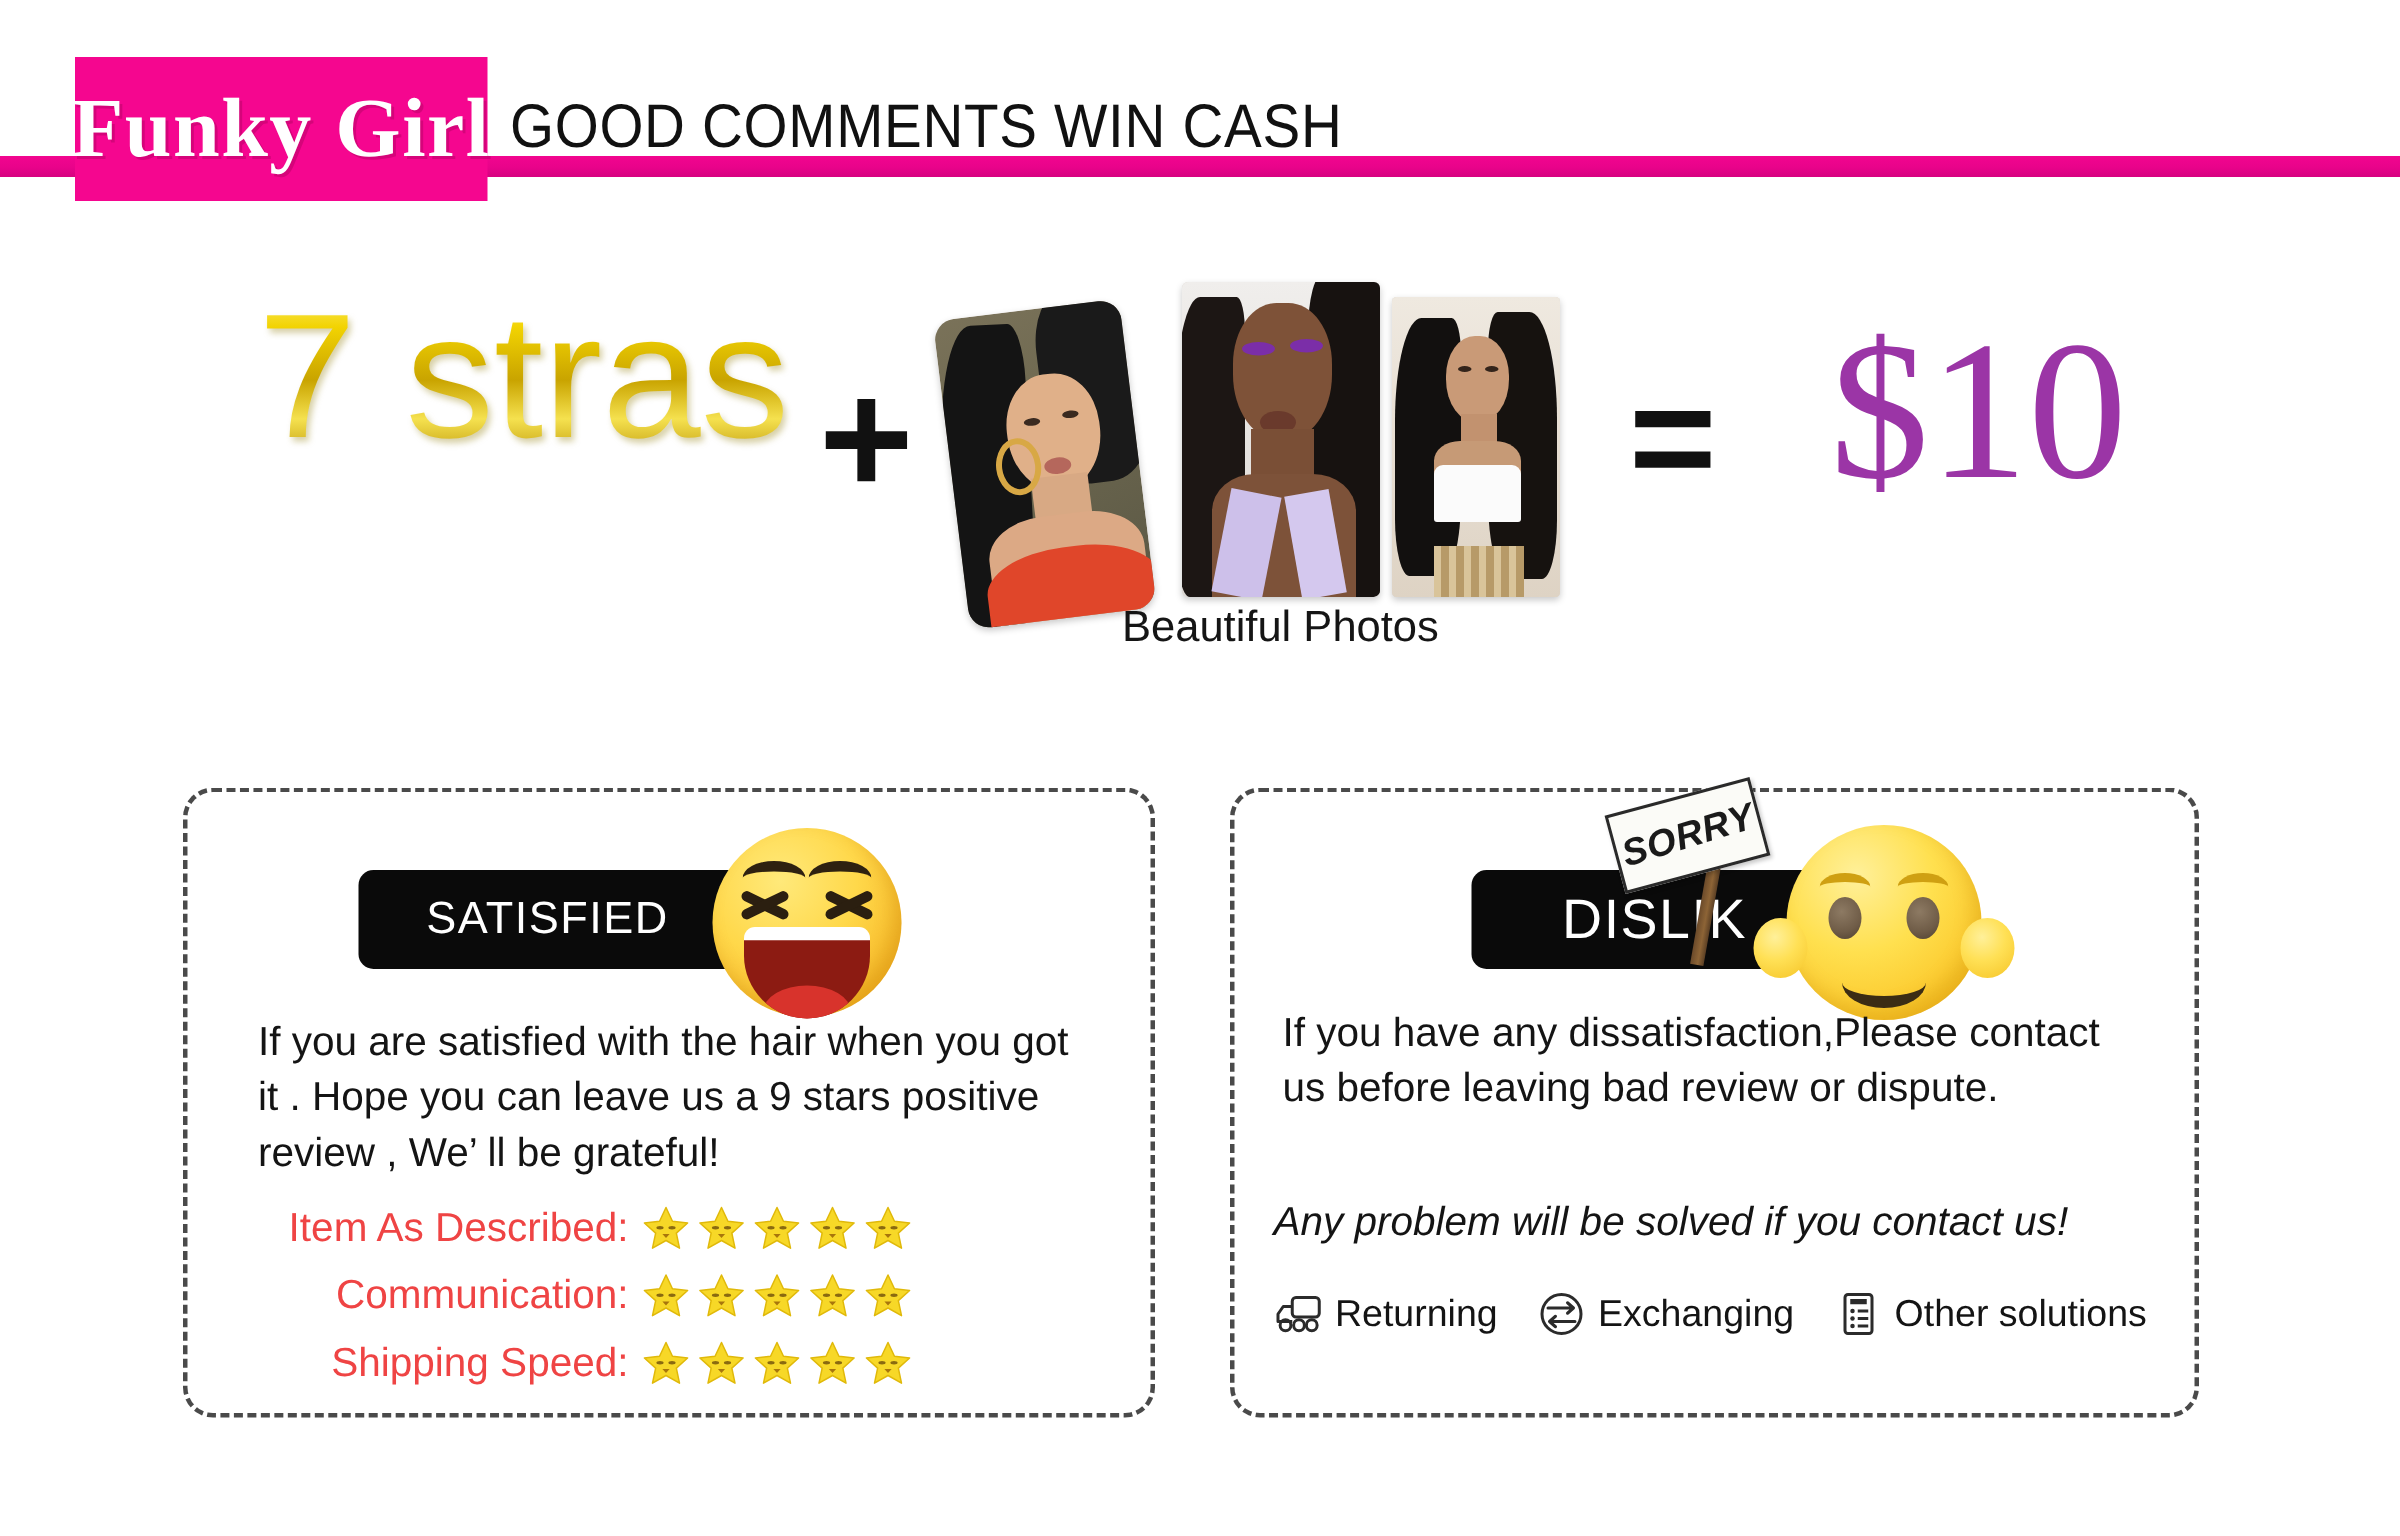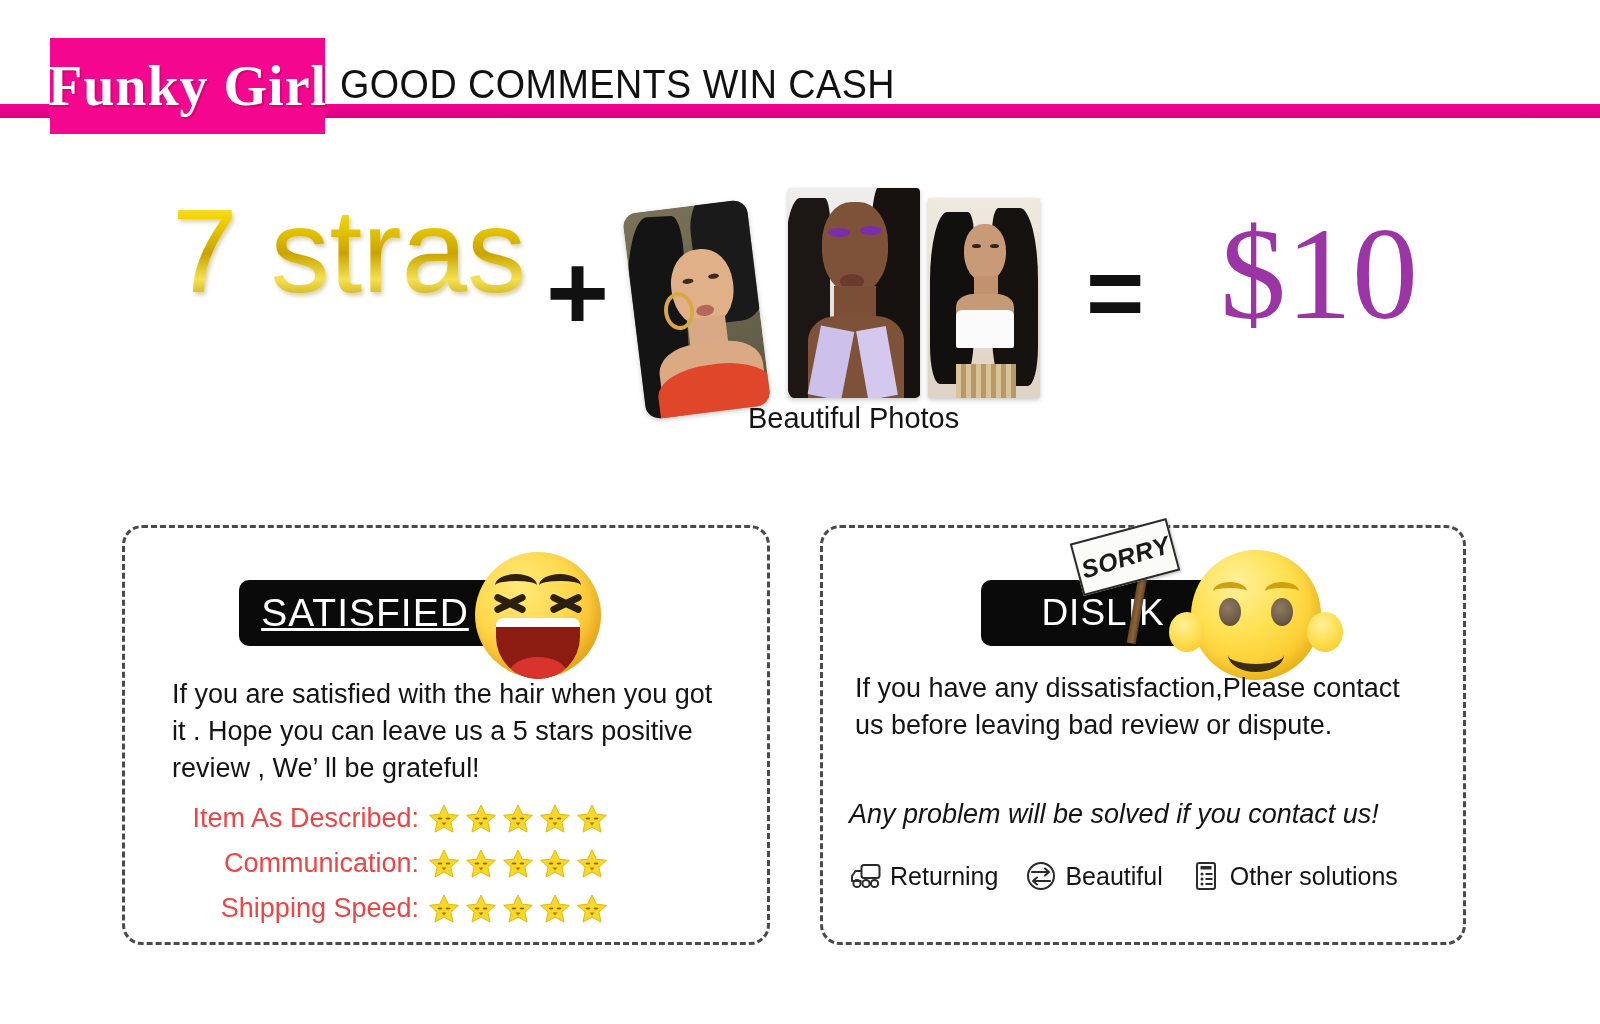--- a/index.html
+++ b/index.html
@@ -196,21 +196,21 @@
   .badge {
     background: #0a0a0a;
     border-radius: 10px;
     color: #ffffff;
     display: flex;
     align-items: center;
     justify-content: center;
     letter-spacing: 1px;
     box-sizing: border-box;
   }
-  .badge-satisfied { width: 290px; height: 66px; font-size: 39px; padding-right: 38px; text-decoration: underline; }
+  .badge-satisfied { width: 290px; height: 66px; font-size: 30px; padding-right: 38px; }
   .badge-dislik    { width: 288px; height: 66px; font-size: 37px; padding-right: 44px; margin-left: 36px; }
 
   
   .emoji { position: absolute; }
   .face-happy {
     width: 126px; height: 126px; border-radius: 50%;
     background: radial-gradient(circle at 36% 28%, #ffe97a 0%, #ffd84a 42%, #f7b827 78%, #e09a10 100%);
     box-shadow: inset -5px -7px 12px rgba(190,120,0,0.30);
     position: relative;
   }
@@ -369,21 +369,21 @@
         <div class="brow" style="right:20px; top:22px;"></div>
         <div class="eye-x" style="left:18px; top:40px;"></div>
         <div class="eye-x" style="right:18px; top:40px;"></div>
         <div class="mouth-open">
             <div class="tongue"></div>
           </div>
       </div>
     </div>
   </div>
 
-  <div class="body-text body-left">If you are satisfied with the hair when you got it . Hope you can leave us a 5 stars positive review , We’ ll be grateful!</div>
+  <div class="body-text body-left">If you are satisfied with the hair when you got it . Hope you can leave us a 9 stars positive review , We’ ll be grateful!</div>
 
   <div class="ratings">
 
     <div class="rating-row">
       <div class="rating-label">Item As Described:</div>
       <div class="rating-stars">
         <span class="star">
             <svg width="34" height="34" viewBox="0 0 34 34">
               <path d="M17 3 L21.3 12.2 L31.4 13.3 L23.9 20.1 L26 30.1 L17 25 L8 30.1 L10.1 20.1 L2.6 13.3 L12.7 12.2 Z" fill="#f7d827" stroke="#e0b90a" stroke-width="1" stroke-linejoin="round"></path>
               <ellipse cx="13" cy="16.5" rx="2.4" ry="1.1" fill="#8a6a10"></ellipse>
@@ -565,21 +565,21 @@
     </div>
 
     <div class="solution-item">
       <span class="sol-icon">
         <svg class="sol-icon" viewBox="0 0 34 32">
           <circle cx="17" cy="16" r="13" fill="none" stroke="#2b2b2b" stroke-width="2"></circle>
           <path d="M8 12 H25 M21 8.5 L25 12 L21 15.5" fill="none" stroke="#2b2b2b" stroke-width="2" stroke-linecap="round" stroke-linejoin="round"></path>
           <path d="M26 21 H9 M13 17.5 L9 21 L13 24.5" fill="none" stroke="#2b2b2b" stroke-width="2" stroke-linecap="round" stroke-linejoin="round"></path>
         </svg>
       </span>
-      <span class="solution-label">Beautiful</span>
+      <span class="solution-label">Exchanging</span>
     </div>
 
     <div class="solution-item">
       <span class="sol-icon">
         <svg class="sol-icon" viewBox="0 0 34 32">
           <rect x="8" y="3" width="18" height="26" rx="2" fill="none" stroke="#2b2b2b" stroke-width="2"></rect>
           <rect x="11.5" y="6" width="11" height="3.5" fill="#2b2b2b"></rect>
           <circle cx="13" cy="14" r="1.5" fill="#2b2b2b"></circle>
           <circle cx="13" cy="19" r="1.5" fill="#2b2b2b"></circle>
           <circle cx="13" cy="24" r="1.5" fill="#2b2b2b"></circle>

